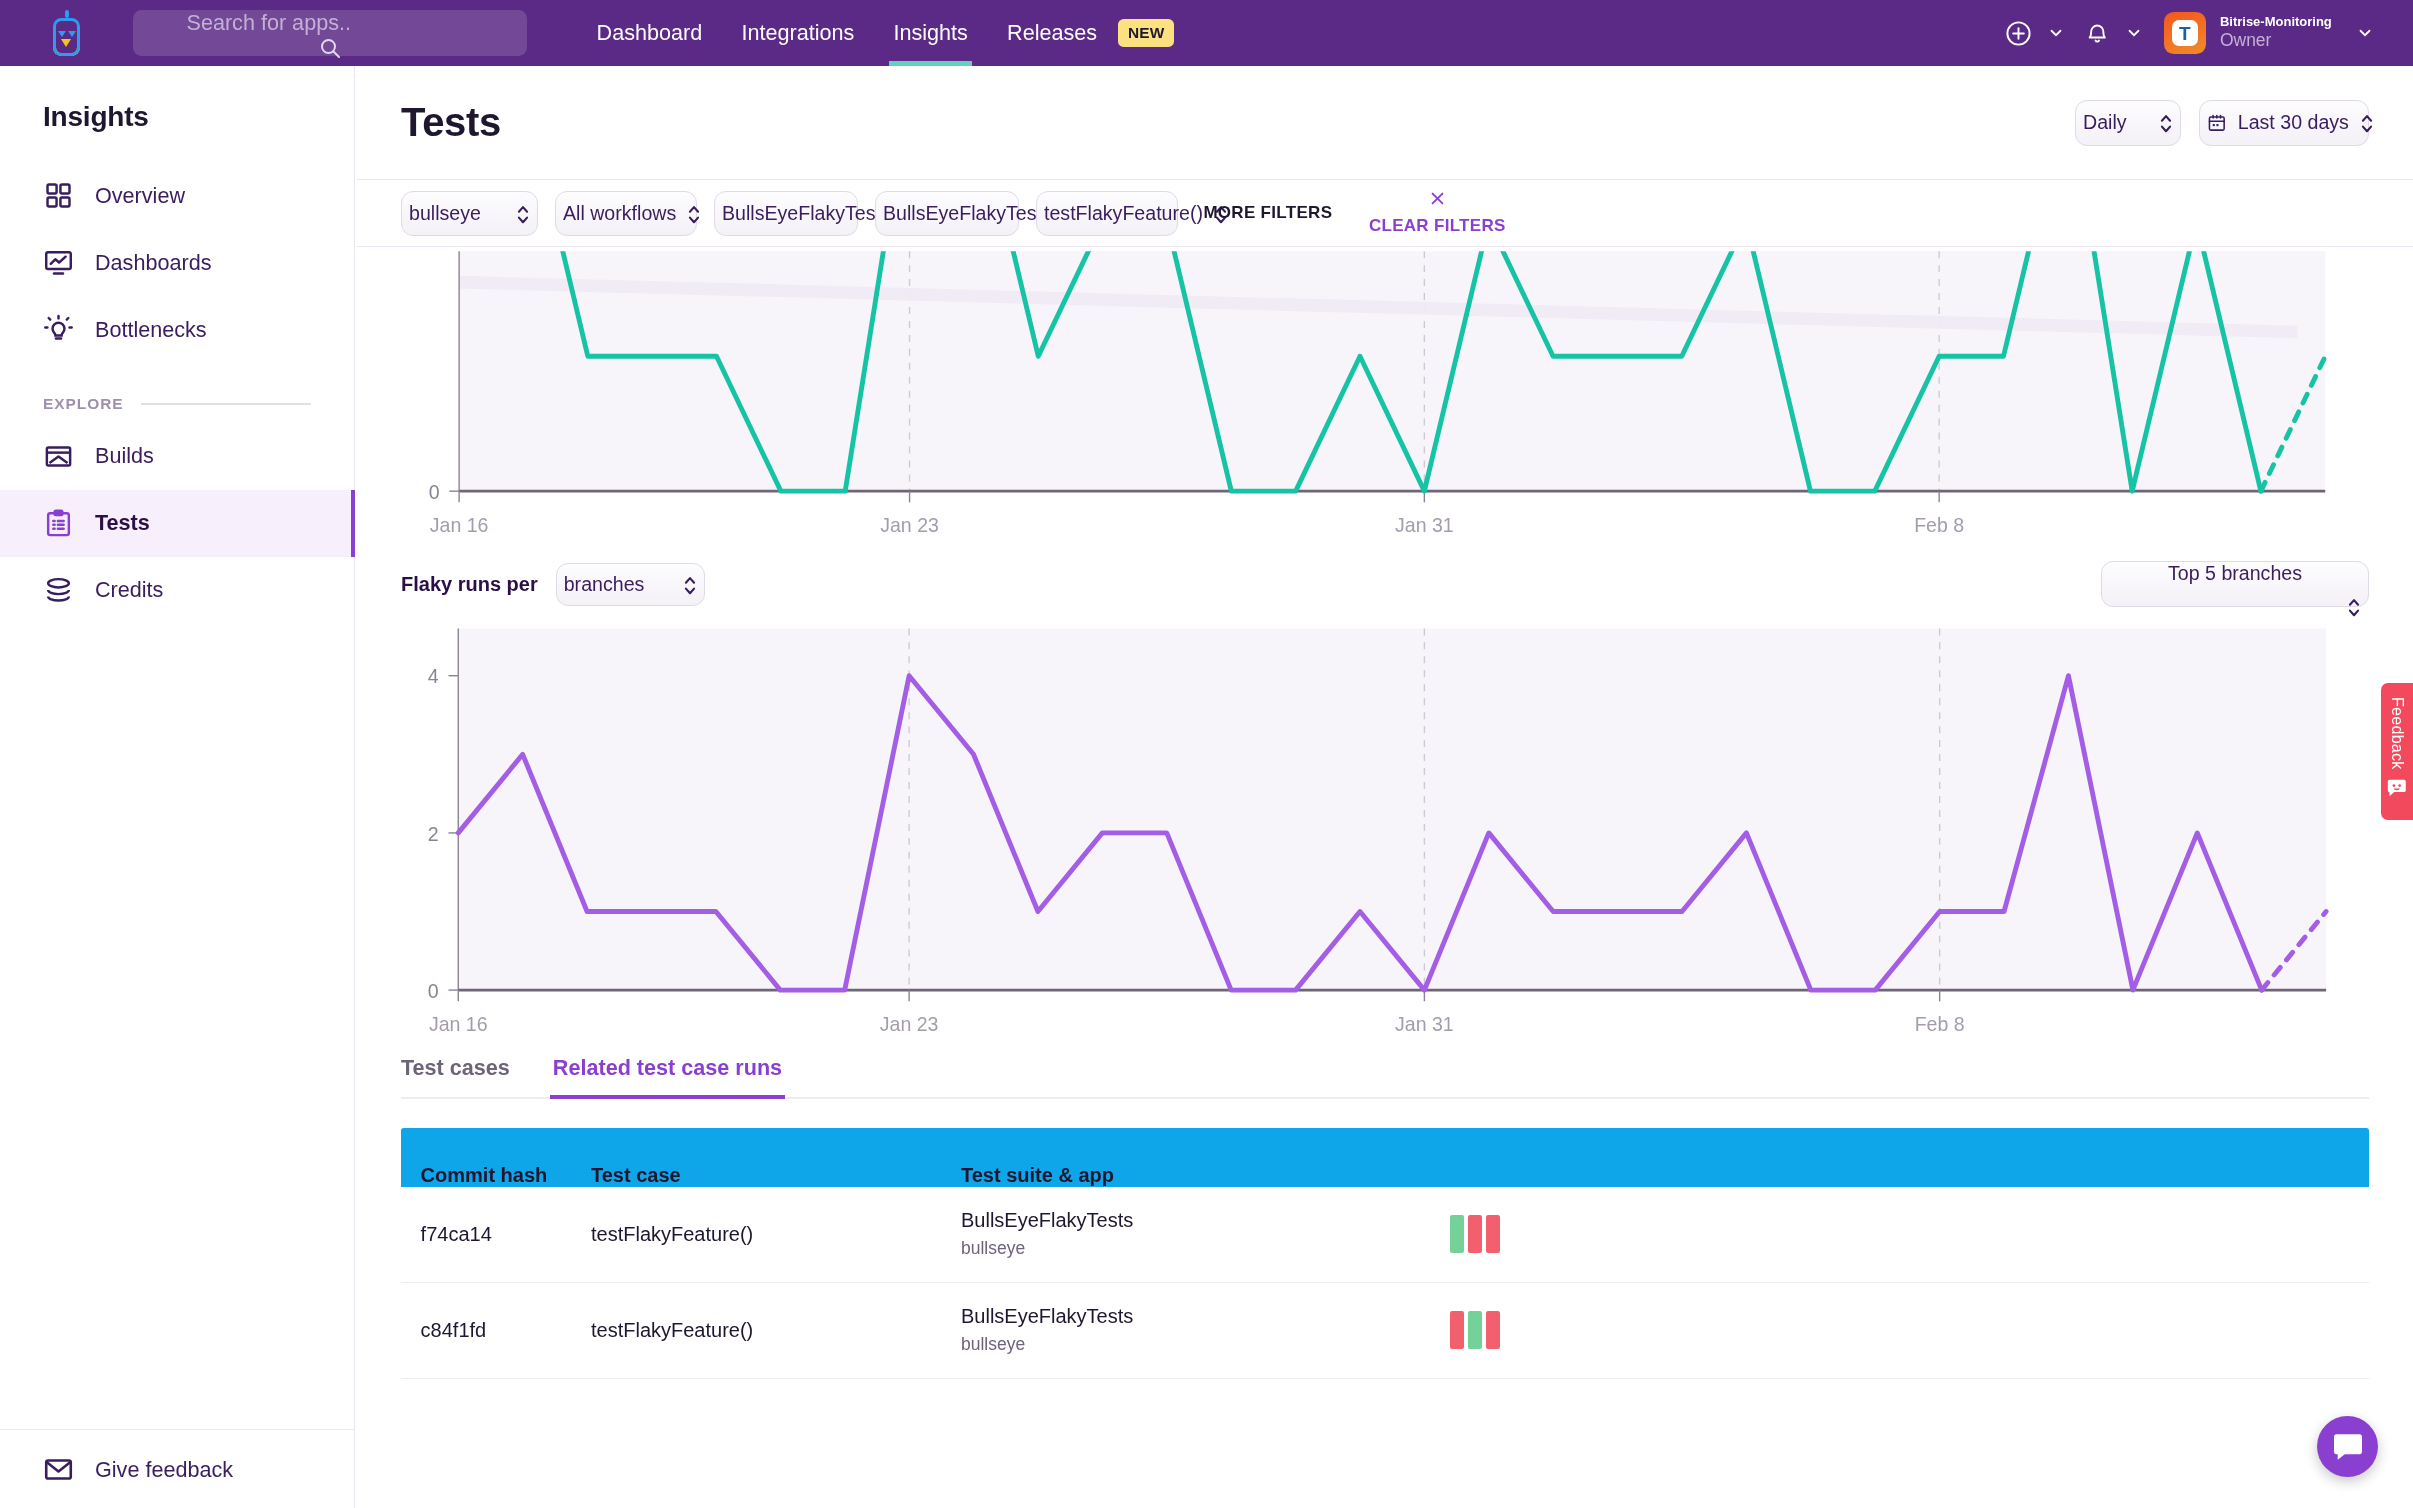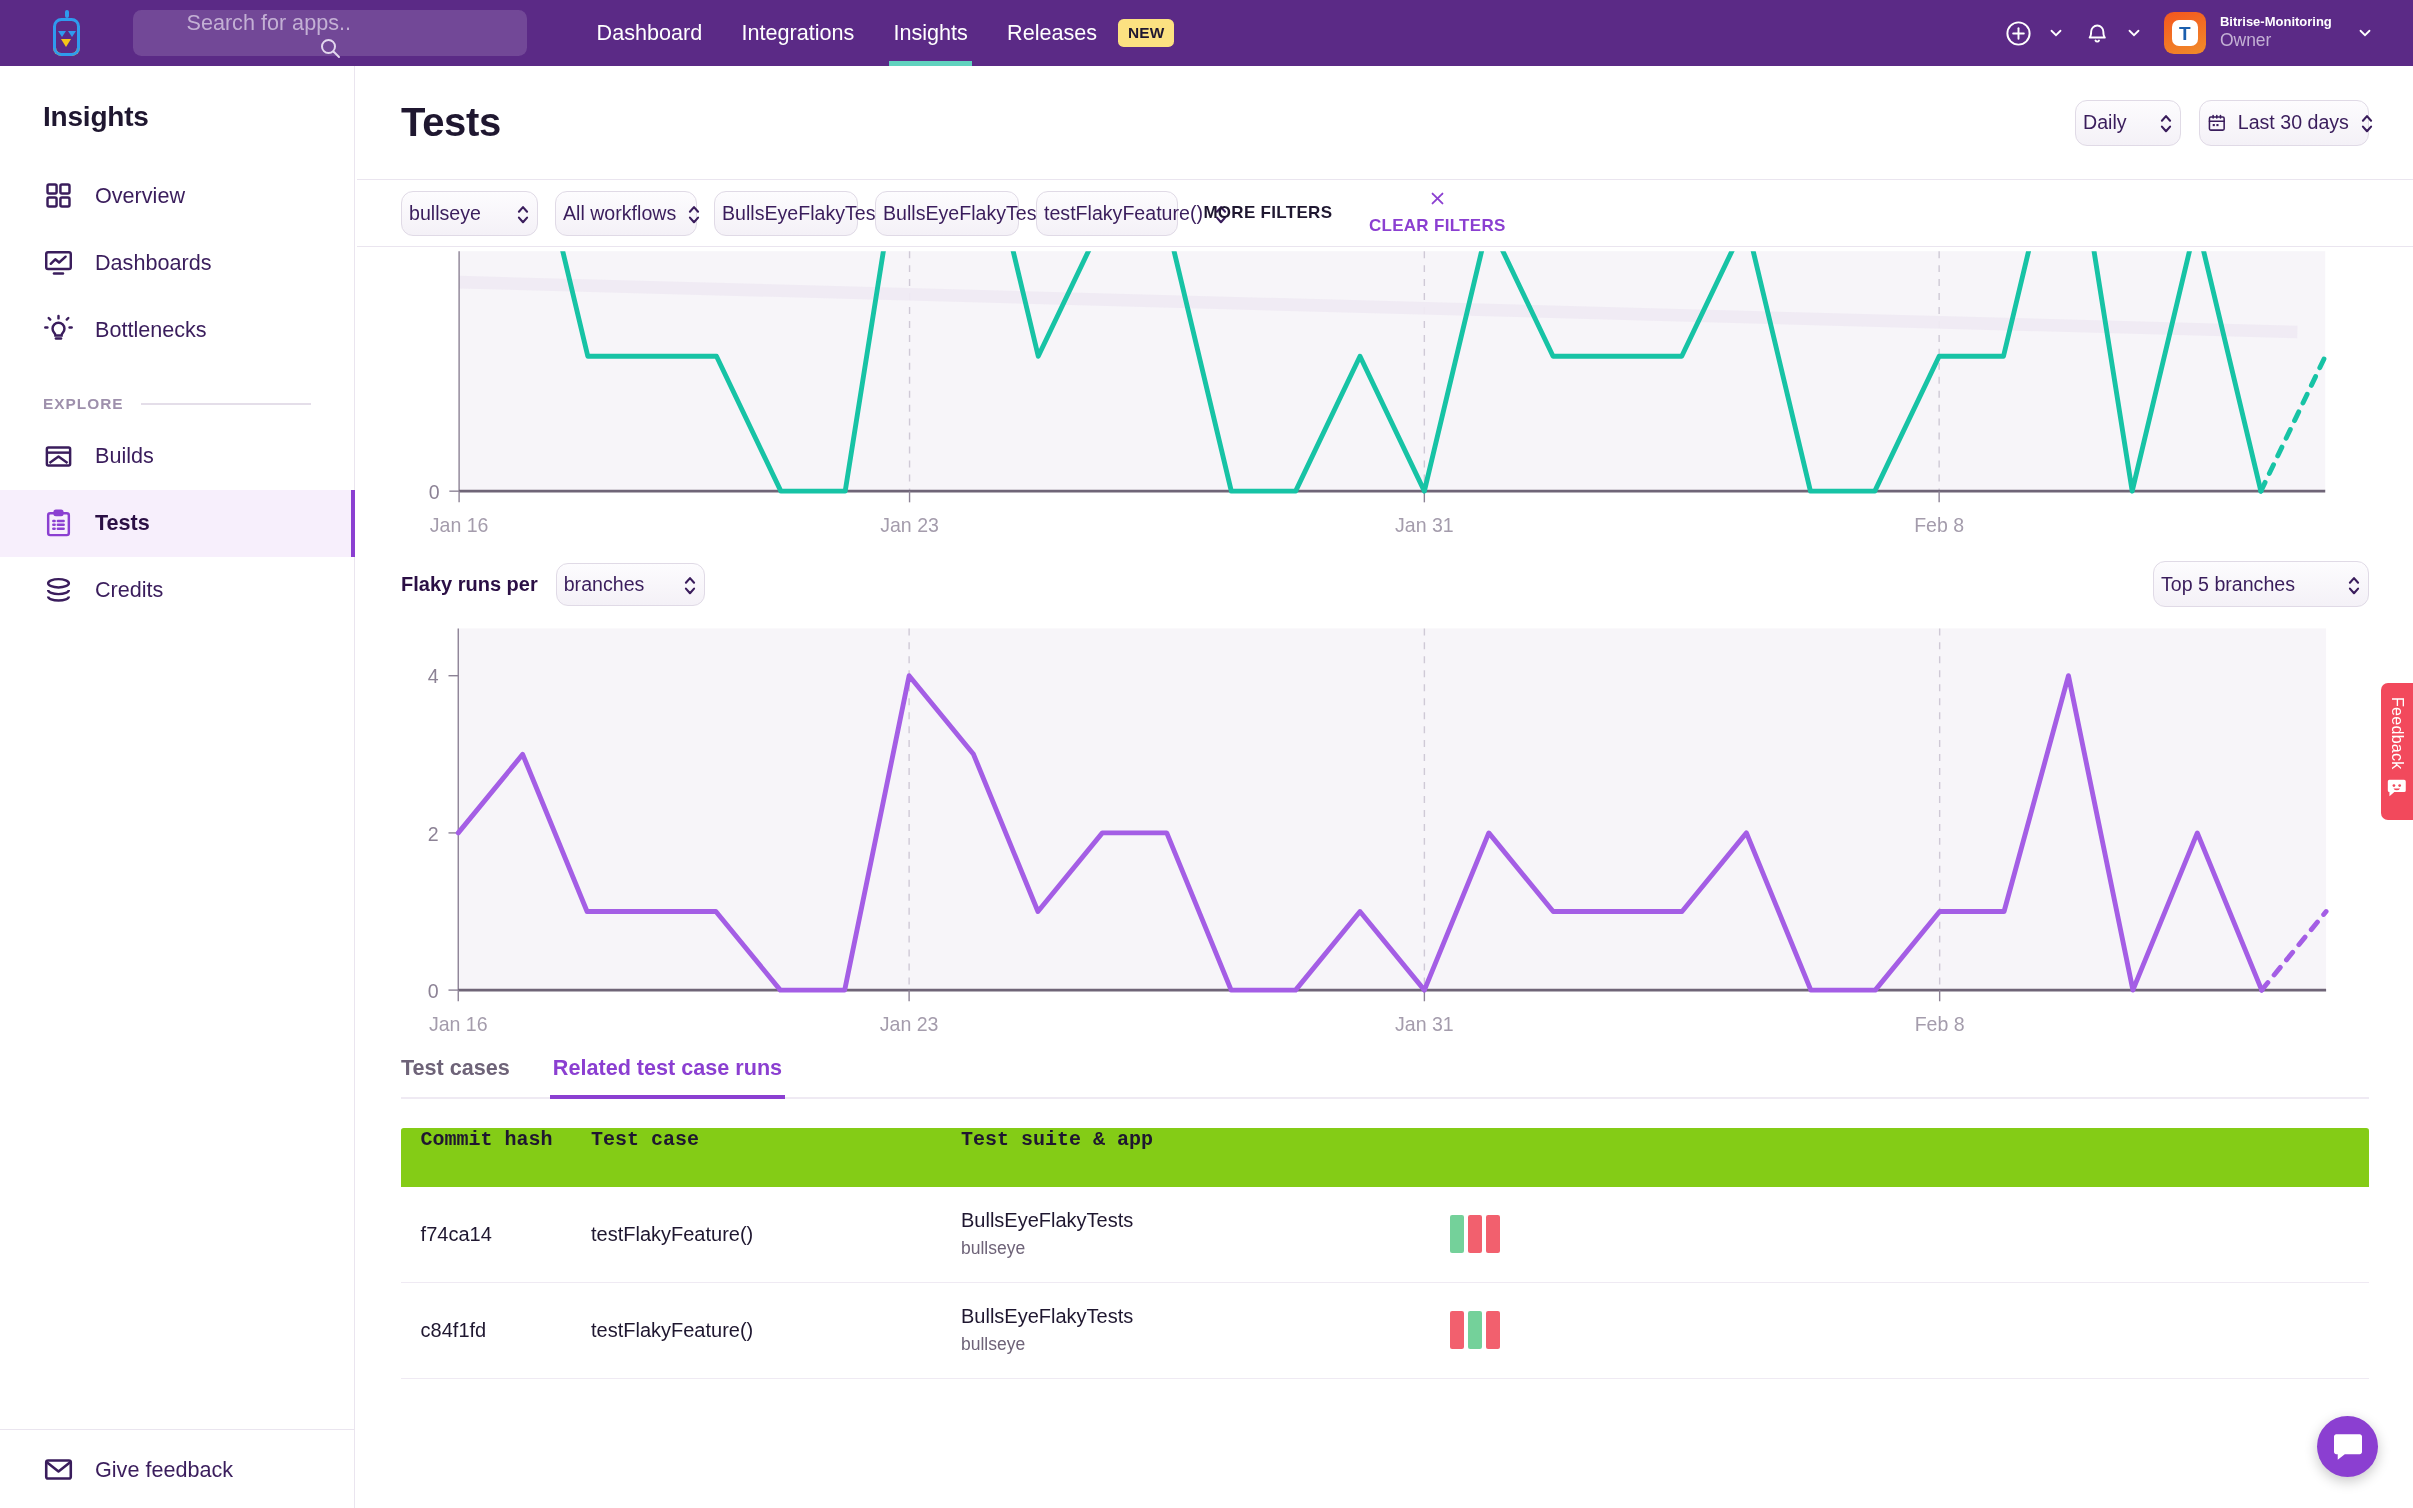--- a/index.html
+++ b/index.html
@@ -165,42 +165,41 @@
   
   .chart-block { padding: 0 45px 0 44px; }
   .chart-svg { display:block; }
 
   .flaky-head {
     display:flex; align-items:center; gap: 18px; padding: 21px 45px 12.6px 44px;
   }
   .flaky-label { font-size: 20px; font-weight: bold; color:#2B0F45; }
   .flaky-head .select { height: 43px; }
   .branch-select { width: 149px; }
-  .top-branches { width: 216px; margin-left:auto; height: 46px !important; }
+  .top-branches { width: 268px; margin-left:auto; height: 46px !important; flex-direction: column; }
 
   
   .tabs {
     margin: 0 45px 0 44px; border-bottom: 2.1px solid #EFEAF3;
     display:flex; align-items:flex-end; gap: 0; height: 60px;
   }
   .tab {
     font-size: 21.6px; font-weight: bold; color: #6E6378; padding: 0 0 15.4px 0;
     margin-right: 43px; cursor:pointer; position:relative;
   }
   .tab.active { color:#8B3FD1; }
   .tab.active::after {
     content:""; position:absolute; left:-2.8px; right:-2.8px; bottom:-2.1px; height: 4.2px; background:#8B3FD1;
   }
 
   
   .table { margin: 29px 45px 0 44px; }
   .thead {
-    background:#84cc16; height: 59px; display:flex; align-items:flex-start;
+    background:#0ea5e9; height: 59px; display:flex; align-items:flex-end;
     border-radius: 2.8px 2.8px 0 0;
-    font-family: Liberation Mono, monospace;
   }
   .thead div, .trow .cell { font-size: 20px; }
   .thead div { font-weight: bold; color:#1F1730; }
   .col-hash { width: 190px; padding-left: 19.6px; }
   .col-case { width: 370px; }
   .col-suite { width: 489px; }
   .col-runs { flex:1; }
   .trow {
     display:flex; align-items:center; min-height: 96px;
     border-bottom: 1.4px solid #EFEAF3;

